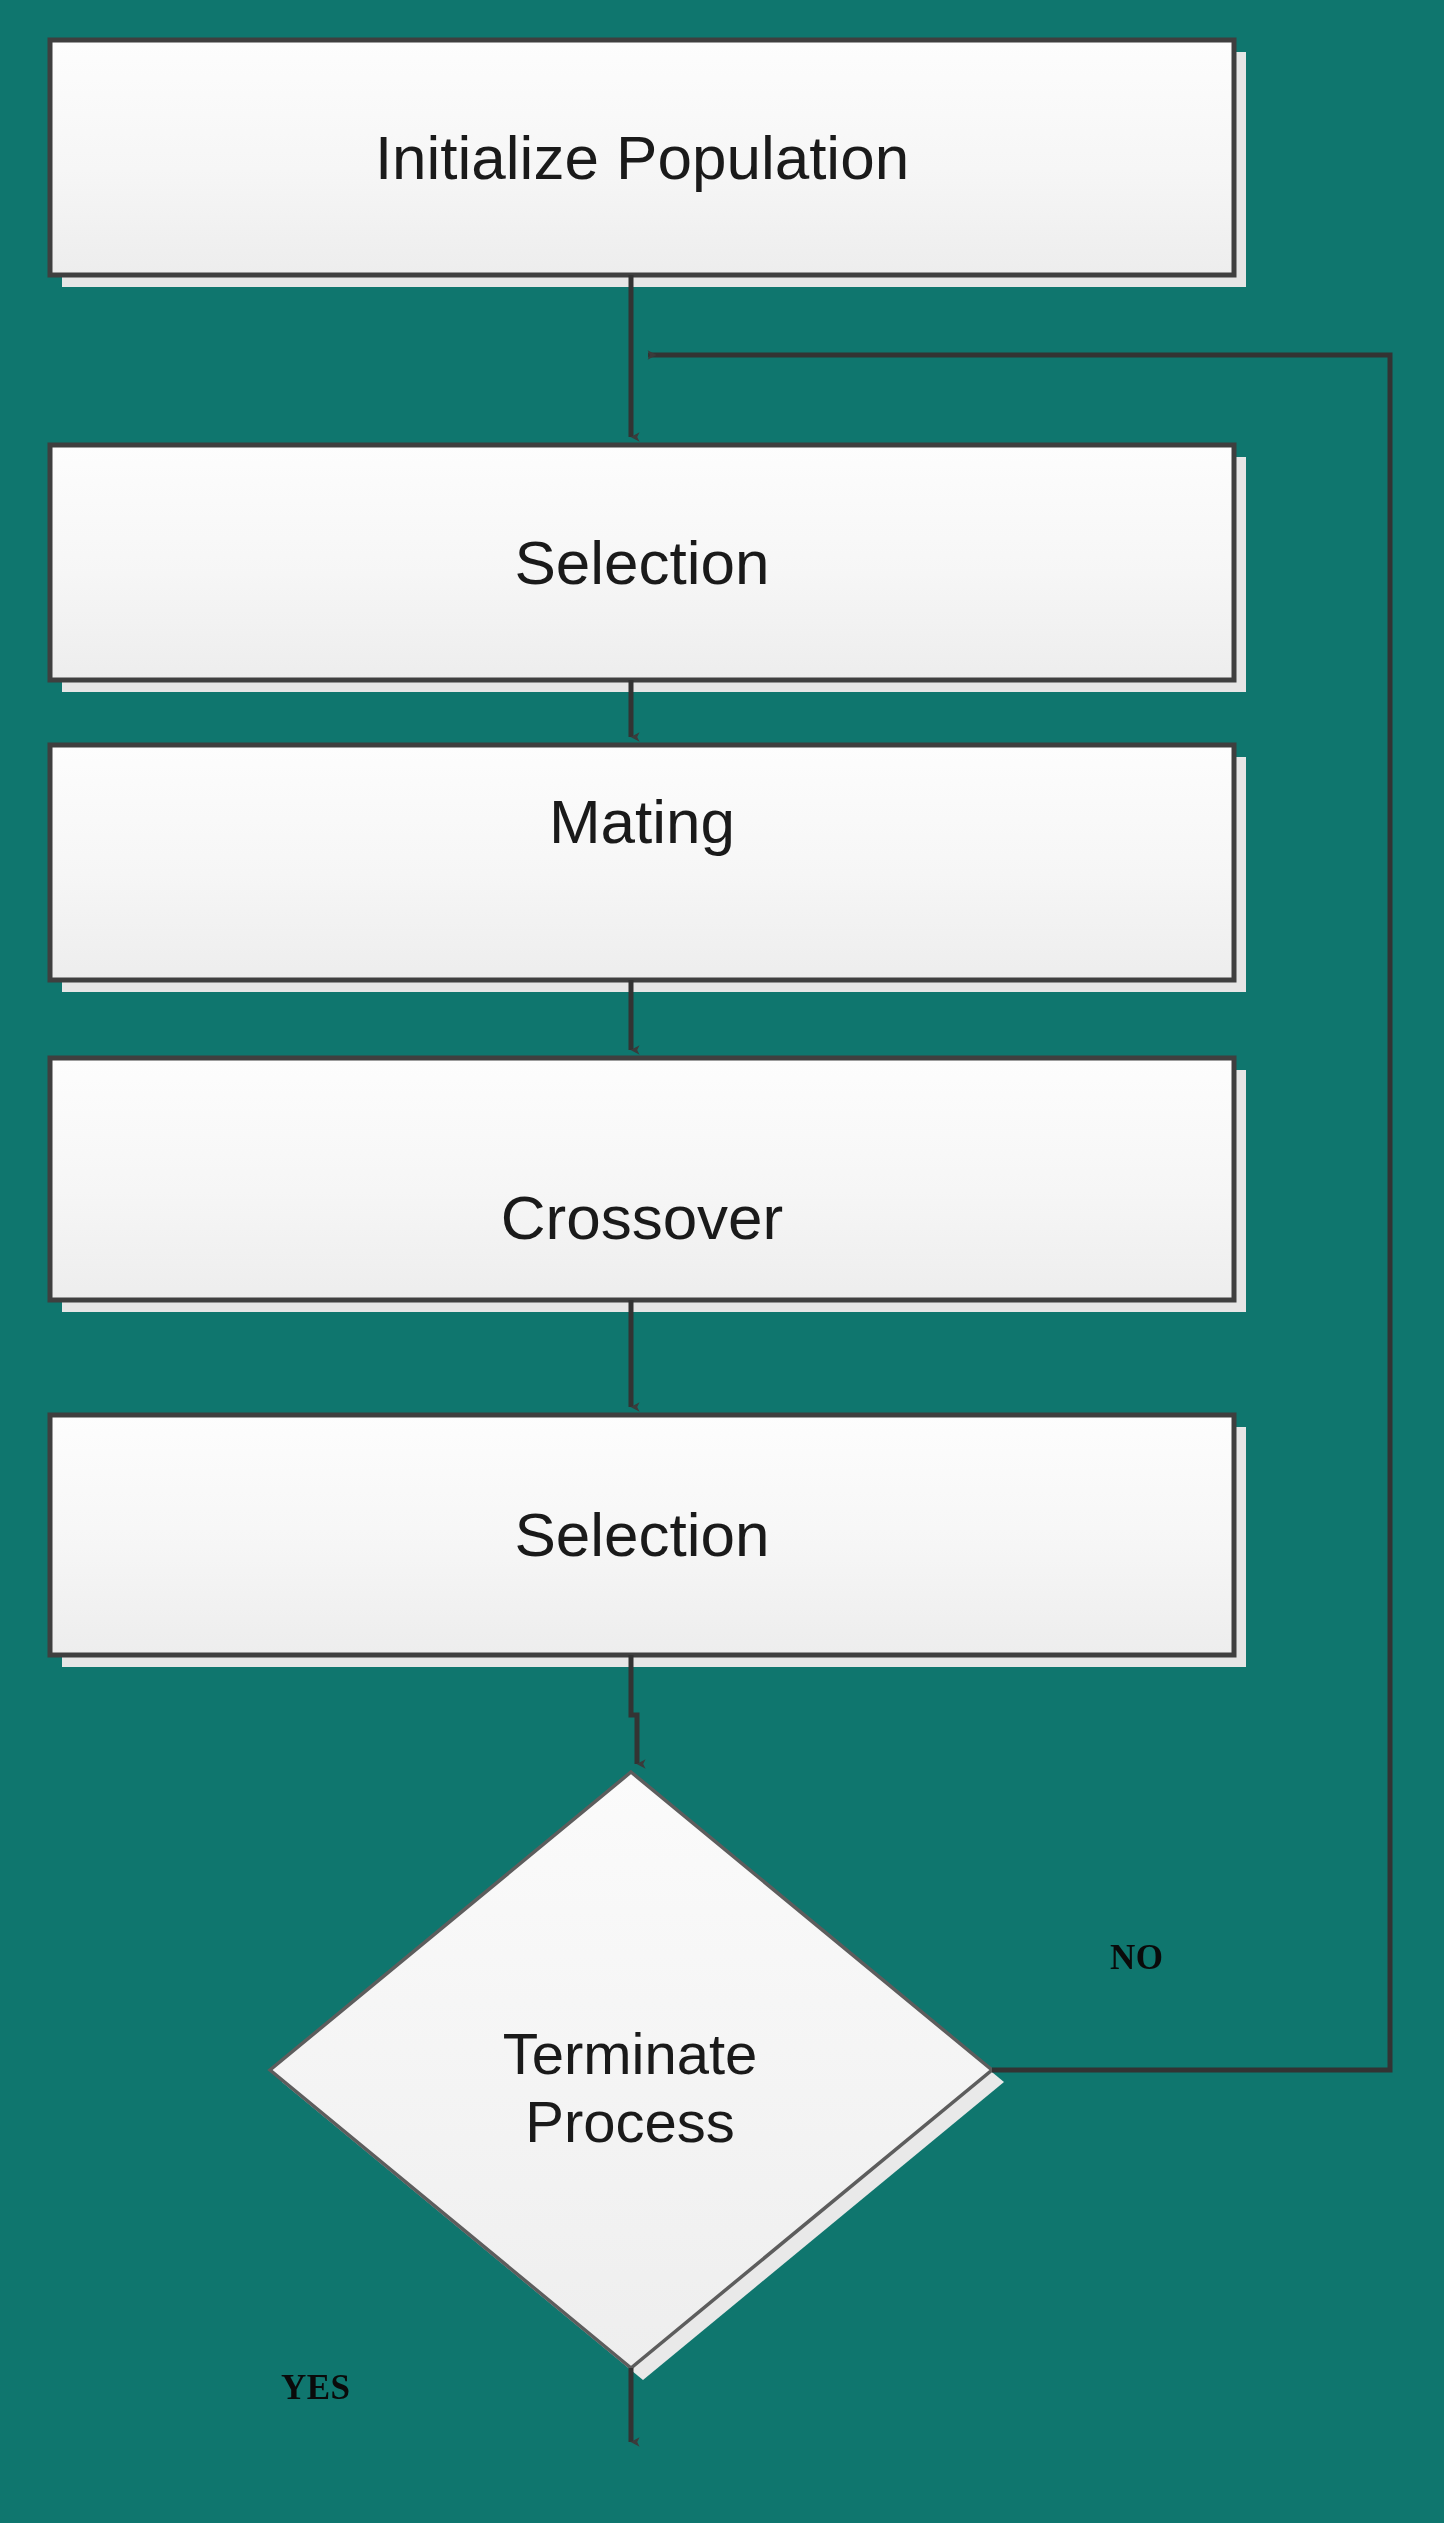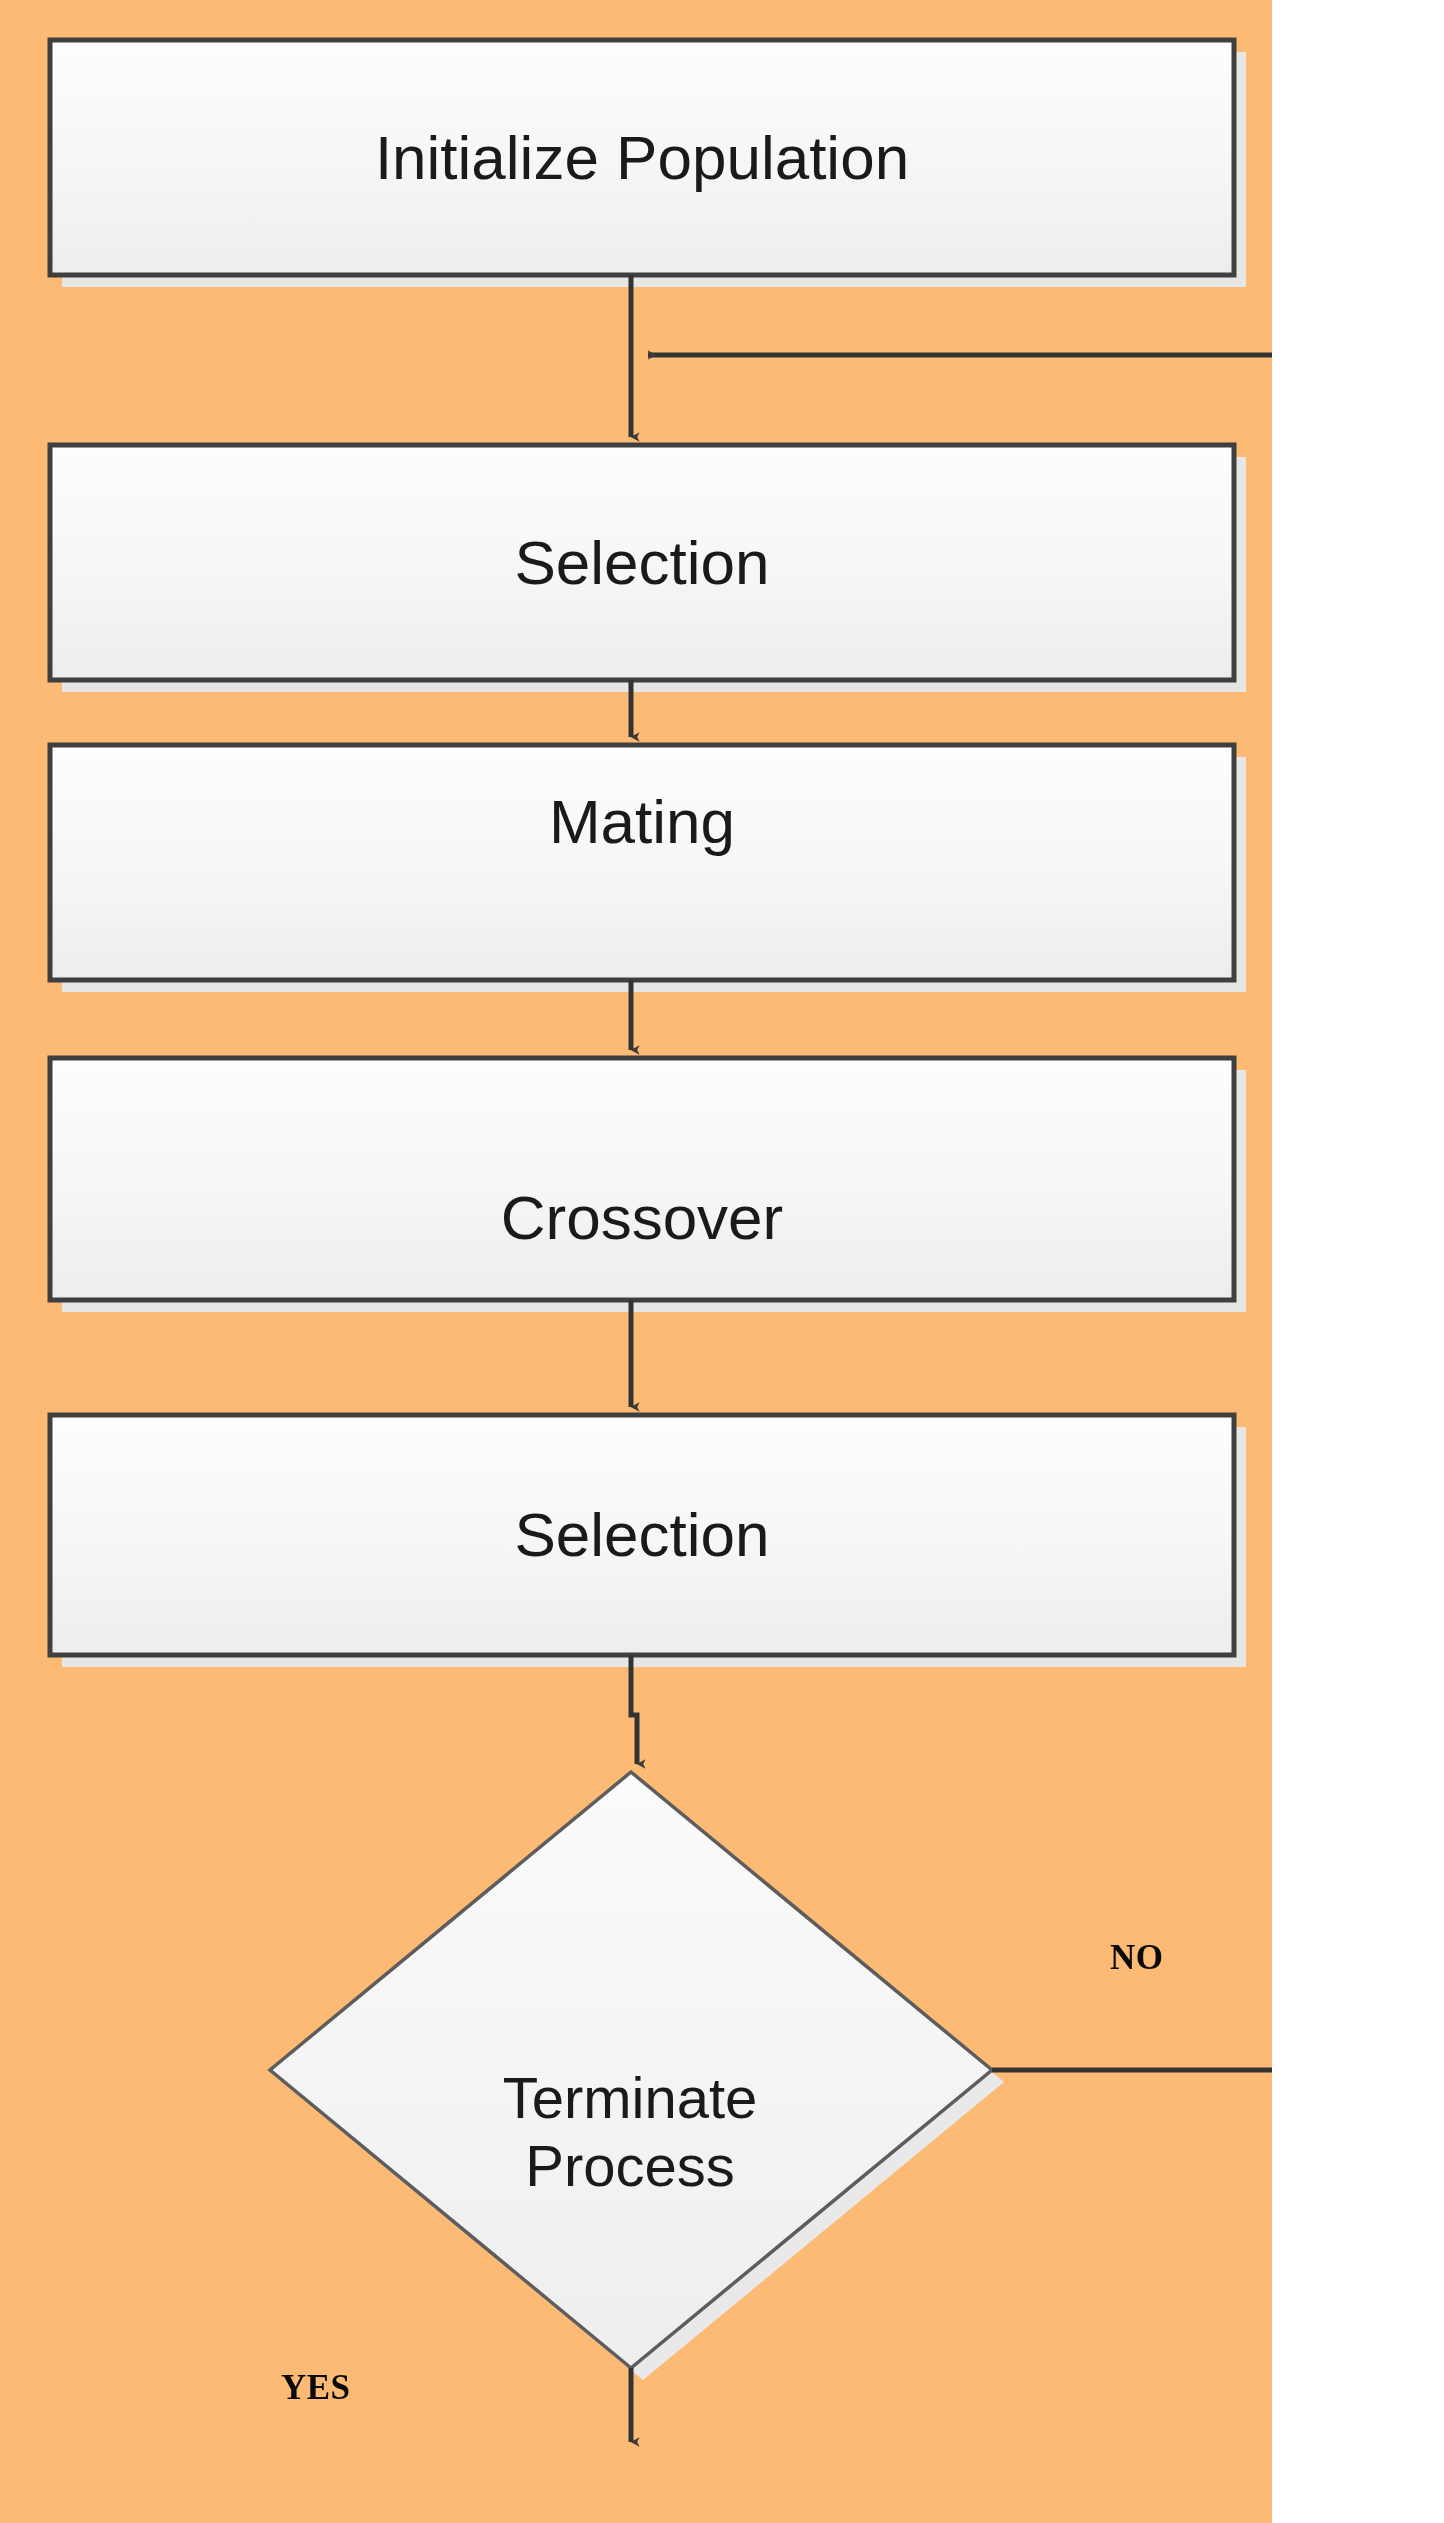--- a/index.html
+++ b/index.html
@@ -6,23 +6,23 @@
   html, body {
     margin: 0;
     padding: 0;
     background: #ffffff;
   }
   body {
     font-family: "Liberation Sans", sans-serif;
   }
   #canvas {
     position: relative;
-    width: 1272px;
+    width: 1444px;
     height: 2523px;
-    background: #fdba74;
+    background: #0f766e;
     overflow: hidden;
   }
   #flow-svg {
     position: absolute;
     top: 0;
     left: 0;
     width: 1444px;
     height: 2523px;
   }
   .node-label {
@@ -117,20 +117,20 @@
   <div class="node-label process-label" style="left:50px; top:40px; width:1184px; height:235px;">Initialize Population</div>
 
   <div class="node-label process-label" style="left:50px; top:445px; width:1184px; height:235px;">Selection</div>
 
   <div class="node-label process-label" style="left:50px; top:704px; width:1184px; height:235px;">Mating</div>
 
   <div class="node-label process-label" style="left:50px; top:1097px; width:1184px; height:242px;">Crossover</div>
 
   <div class="node-label process-label" style="left:50px; top:1415px; width:1184px; height:240px;">Selection</div>
 
-  <div class="node-label decision-label" style="left:330px; top:1992px; width:600px; height:280px;">Terminate
+  <div class="node-label decision-label" style="left:330px; top:1948px; width:600px; height:280px;">Terminate
 Process</div>
 
   <div class="branch-label" style="left:1110px; top:1938px;">NO</div>
 
   <div class="branch-label" style="left:281px; top:2368px;">YES</div>
 
 </div>
 
 </body></html>

